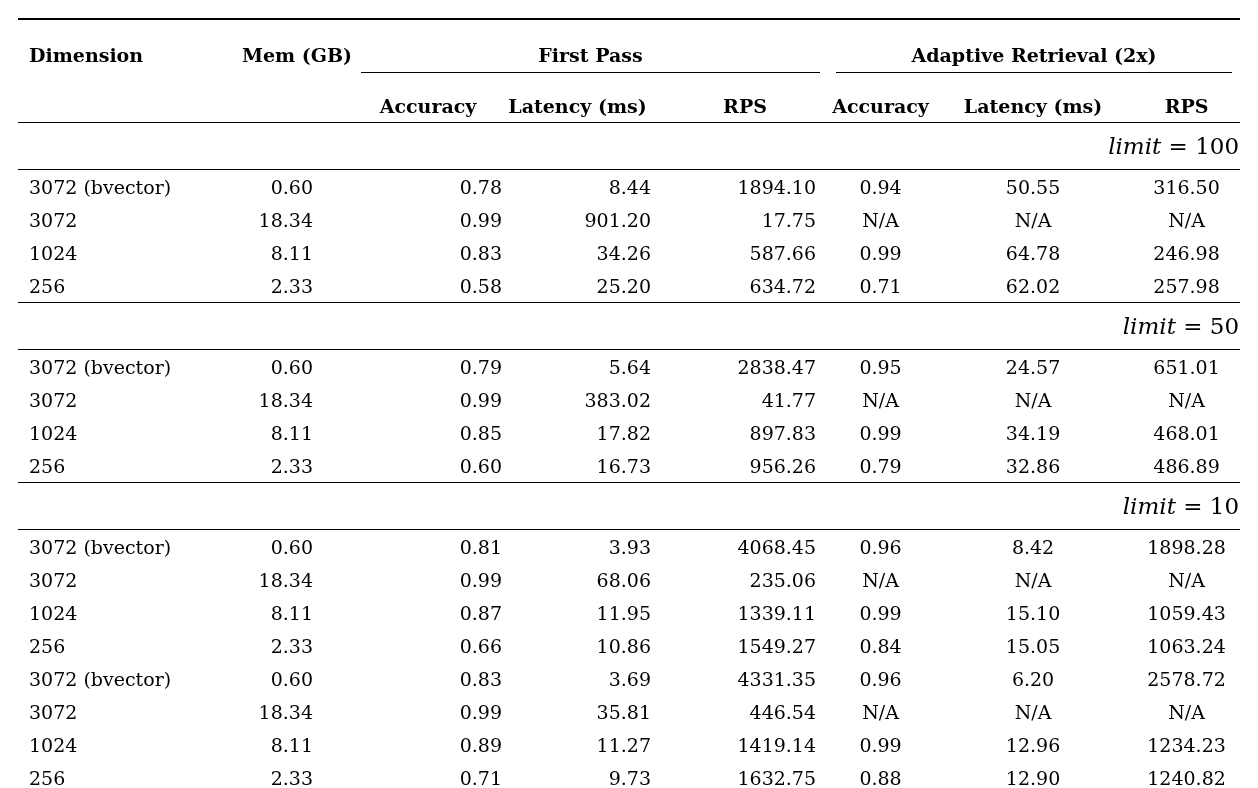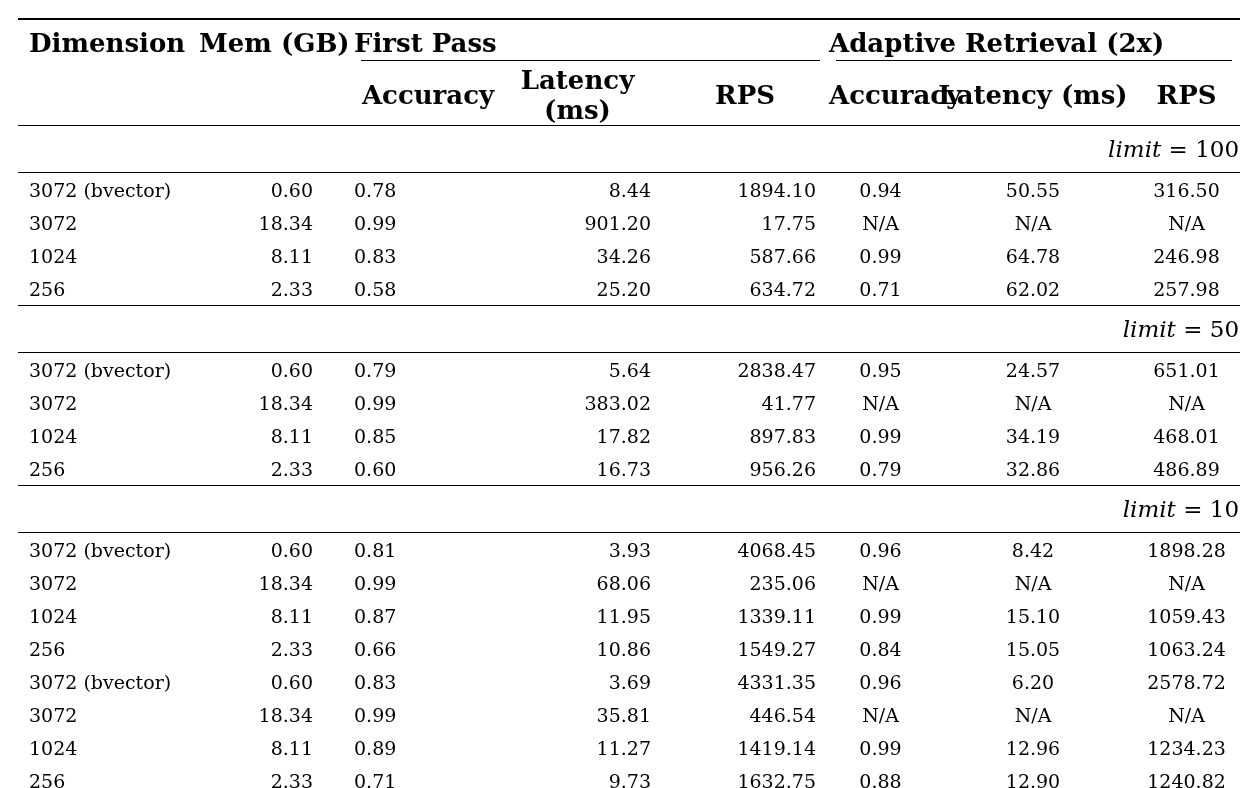--- a/index.html
+++ b/index.html
@@ -21,38 +21,38 @@
     width: 1222px;
     border-collapse: collapse;
     table-layout: fixed;
     border-top: 2.5px solid #000;
     border-bottom: 2.5px solid #000;
     font-size: 19px;
   }
   
   .c0 { text-align: left;  padding-left: 11px; }
   .c1 { text-align: right; padding-right: 40px; }
-  .c2 { text-align: left; }
+  .c2 { text-align: right; }
   .c3 { text-align: right; padding-right: 22px; }
   .c4 { text-align: right; padding-right: 12px; }
   .c5, .c6, .c7 { text-align: center; }
 
   thead th {
     font-weight: bold;
-    font-size: 26px;
+    font-size: 19px;
     vertical-align: middle;
-    padding-top: 4px;
+    padding-top: 16px;
     padding-bottom: 0;
   }
   tr.toprow th { height: 37px; }
   tr.subrow th { height: 33px; border-bottom: 1.4px solid #000; }
   
   th.thgroup {
     position: relative;
-    text-align: left;
+    text-align: center;
     font-weight: bold;
   }
   th.thgroup::after {
     content: "";
     position: absolute;
     left: 8px;
     right: 8px;
     bottom: 0;
     height: 1.2px;
     background: #000;

